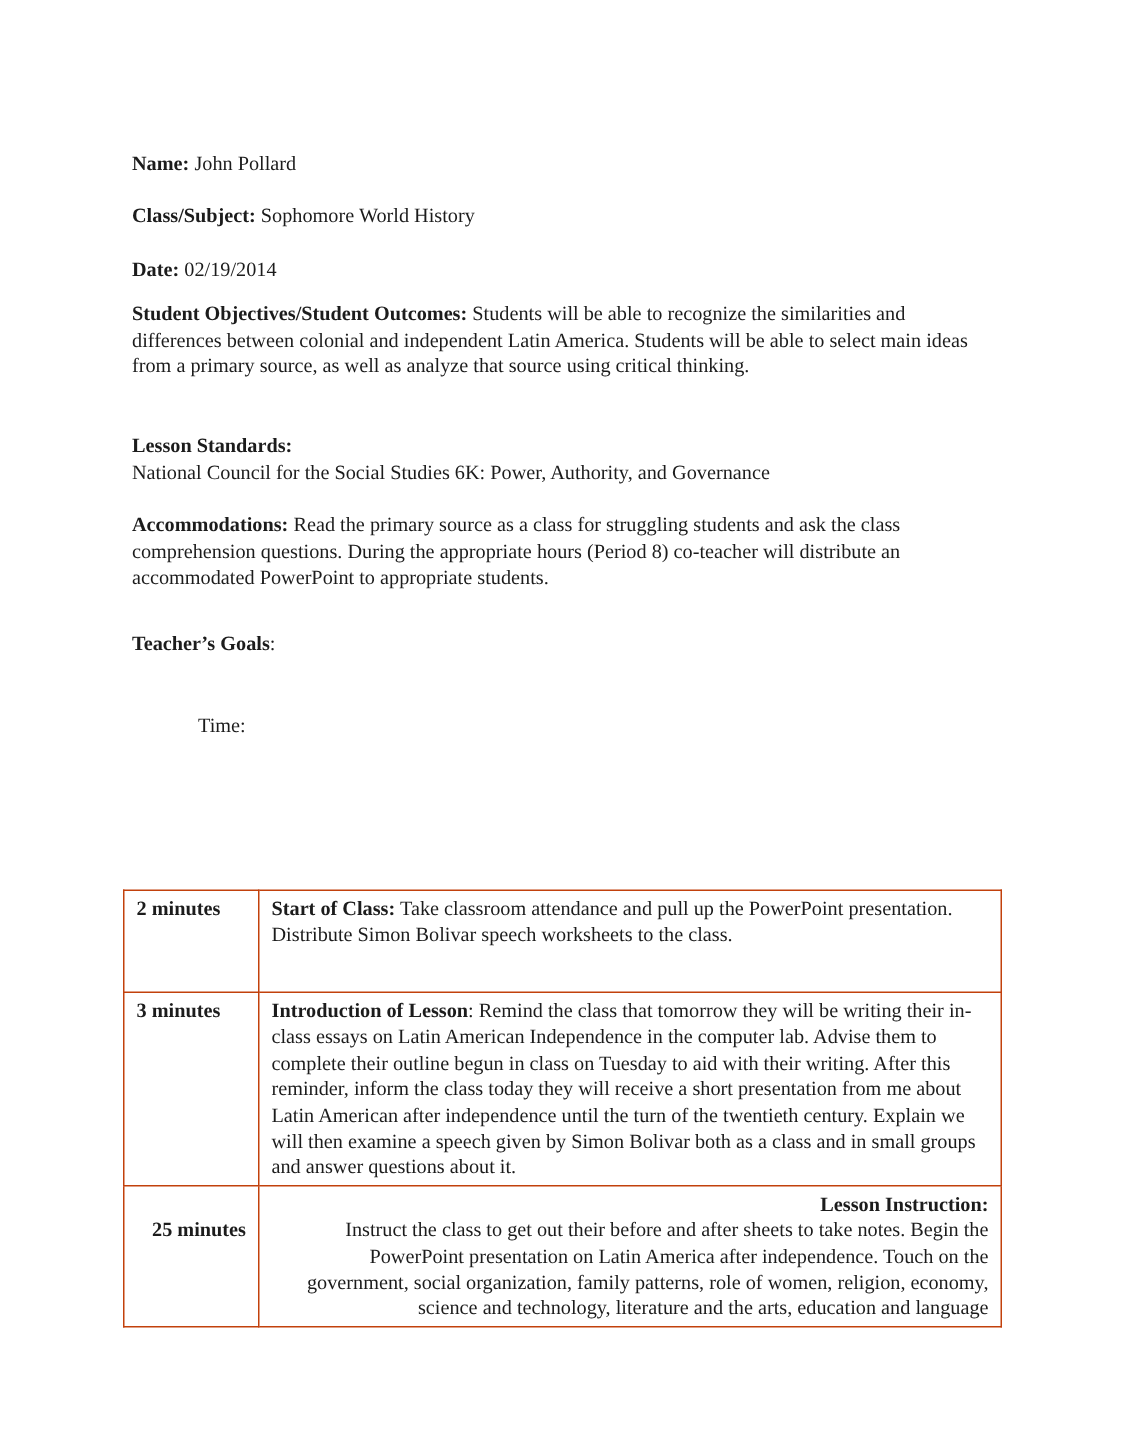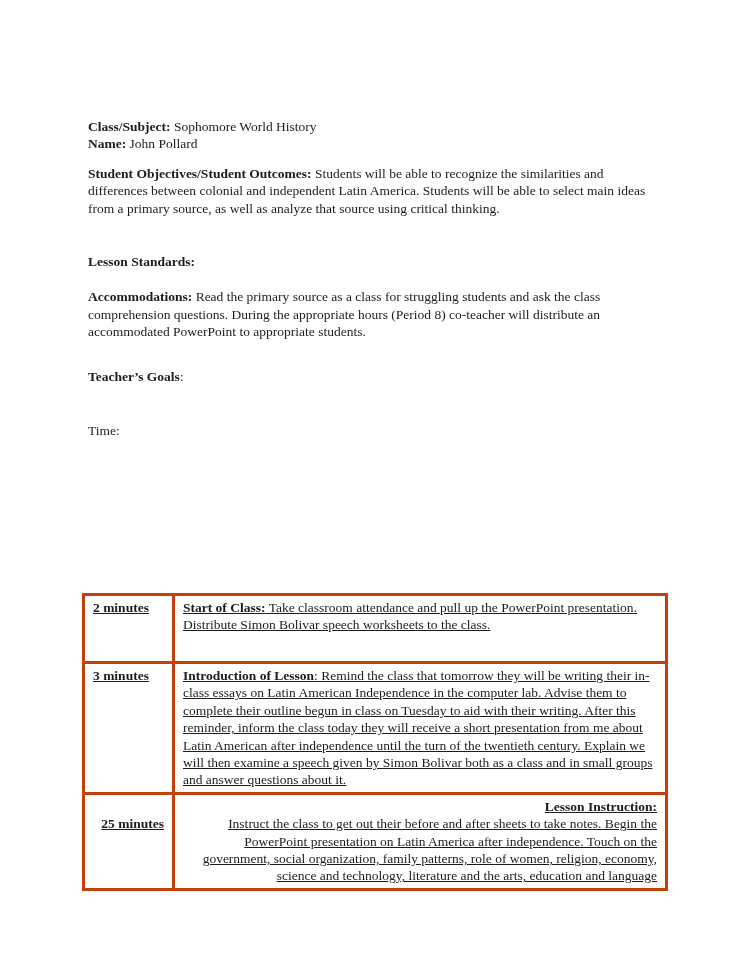--- a/index.html
+++ b/index.html
@@ -32,59 +32,60 @@
   }
   p { margin: 0; }
   b { font-weight: bold; }
   .field        { margin-top: 18px; }
   .field.first  { margin-top: 0; }
   .para-objectives     { margin-top: 12px; }
   .para-standards      { margin-top: 36px; }
   .para-materials      { margin-top: 30px; }
   .para-accommodations { margin-top: 18px; }
   .para-goals          { margin-top: 27px; }
-  .para-time           { margin-top: 37px; }
+  .para-time           { margin-top: 37px; margin-left: 44px; }
 
   table.schedule {
     position: absolute;
     left: 82px;
     top: 593px;
     width: 586px;
     border-collapse: collapse;
     table-layout: fixed;
     font-size: 13.5px;
     line-height: 17.4px;
   }
   table.schedule td {
-    border: 3px solid #c2410c;
+    border: 1px solid #c2410c;
     vertical-align: top;
     padding: 3px 8px 3px 8px;
-    text-decoration: underline;
   }
   td.time-col { width: 90px; font-weight: bold; }
   tr.row-start   td { height: 68px; box-sizing: border-box; }
   tr.row-intro   td { height: 117px; box-sizing: border-box; }
   tr.row-lesson  td { height: 88px; box-sizing: border-box; text-align: right; }
   tr.row-lesson td.time-col { padding-top: 20px; }
 </style>
 </head>
 <body>
 
 <div class="page">
   <div class="content">
 
+    <p class="field first"><b>Name:</b><span> John Pollard</span></p>
+
     <p class="field"><b>Class/Subject:</b><span> Sophomore World History</span></p>
 
-    <p class="field first"><b>Name:</b><span> John Pollard</span></p>
-
+    <p class="field"><b>Date:</b><span> 02/19/2014</span></p>
 
     <p class="para-objectives"><b>Student Objectives/Student Outcomes:</b><span> Students will be able to recognize the similarities and differences between colonial and independent Latin America. Students will be able to select main ideas from a primary source, as well as analyze that source using critical thinking.</span></p>
 
     <div class="para-standards">
       <p><b>Lesson Standards:</b></p>
+      <p>National Council for the Social Studies 6K: Power, Authority, and Governance</p>
     </div>
 
 
     <p class="para-accommodations"><b>Accommodations:</b><span> Read the primary source as a class for struggling students and ask the class comprehension questions. During the appropriate hours (Period 8) co-teacher will distribute an accommodated PowerPoint to appropriate students.</span></p>
 
     <p class="para-goals"><b>Teacher’s Goals</b><span>:</span></p>
 
     <p class="para-time">Time:</p>
 
   </div>

